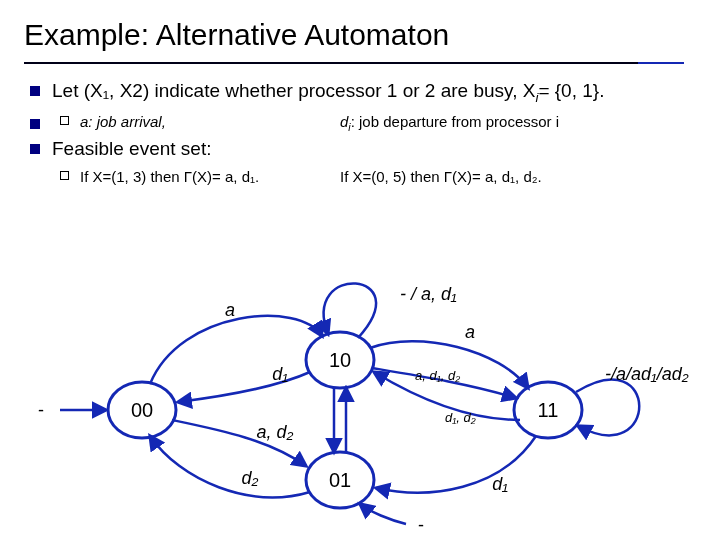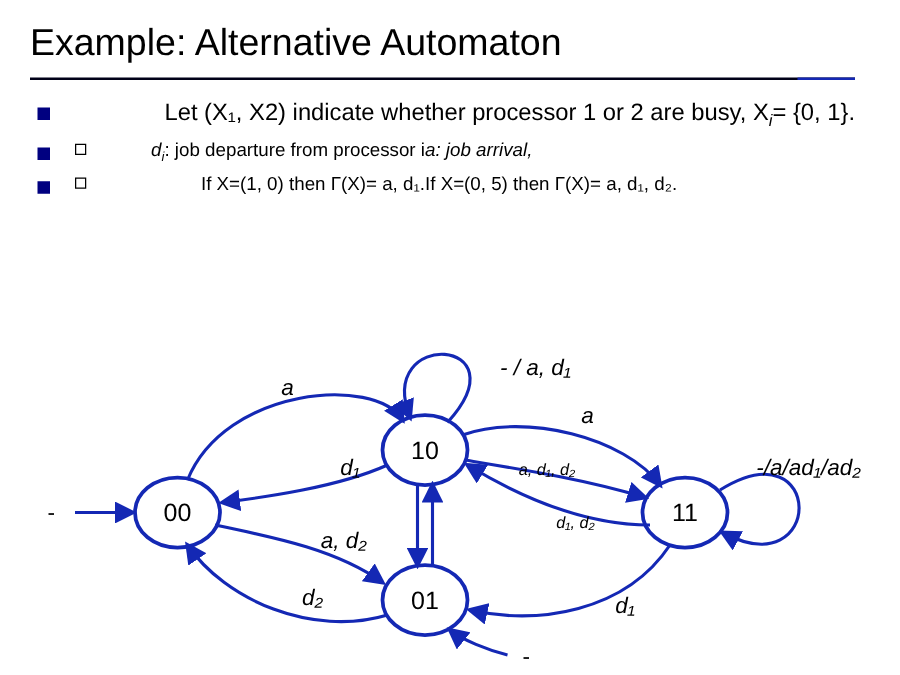--- a/index.html
+++ b/index.html
@@ -39,21 +39,20 @@
   ul.bullets {
     list-style: none;
     padding: 0 0 0 28px;
     margin: 14px 0 0 0;
   }
   ul.bullets > li {
     position: relative;
     font-size: 19px;
     line-height: 1.35;
     margin: 2px 0;
-    text-align: right;
   }
   ul.bullets > li:before {
     content: "";
     position: absolute;
     left: -22px;
     top: 8px;
     width: 10px; height: 10px;
     background: #000080;
   }
   ul.sub {
@@ -113,33 +112,34 @@
   <ul class="bullets">
     <li>
       <span>
         <span>Let (X₁, X2) indicate whether processor 1 or 2 are busy, X</span><sub class="it">i</sub><span>= {0, 1}.</span>
       </span>
     </li>
     <li>
       <ul class="sub">
         <li>
           <div class="sub-split">
+            <span><span class="it">a: job arrival,</span></span>
             <span>
               <span class="it">d</span><sub class="it">i</sub><span>: job departure from processor i</span>
             </span>
-            <span><span class="it">a: job arrival,</span></span>
           </div>
         </li>
       </ul>
     </li>
     <li>
+      <span>Feasible event set:</span>
       <ul class="sub">
         <li>
           <div class="sub-split">
-            <span>If X=(1, 0) then Γ(X)= a, d₁.</span>
+            <span>If X=(1, 3) then Γ(X)= a, d₁.</span>
             <span>If X=(0, 5) then Γ(X)= a, d₁, d₂.</span>
           </div>
         </li>
       </ul>
     </li>
   </ul>
 
   <div class="diagram">
     <span class="dash" style="left:38px; top:120px;">-</span>
     <span class="dash" style="left:418px; top:235px;">-</span>

